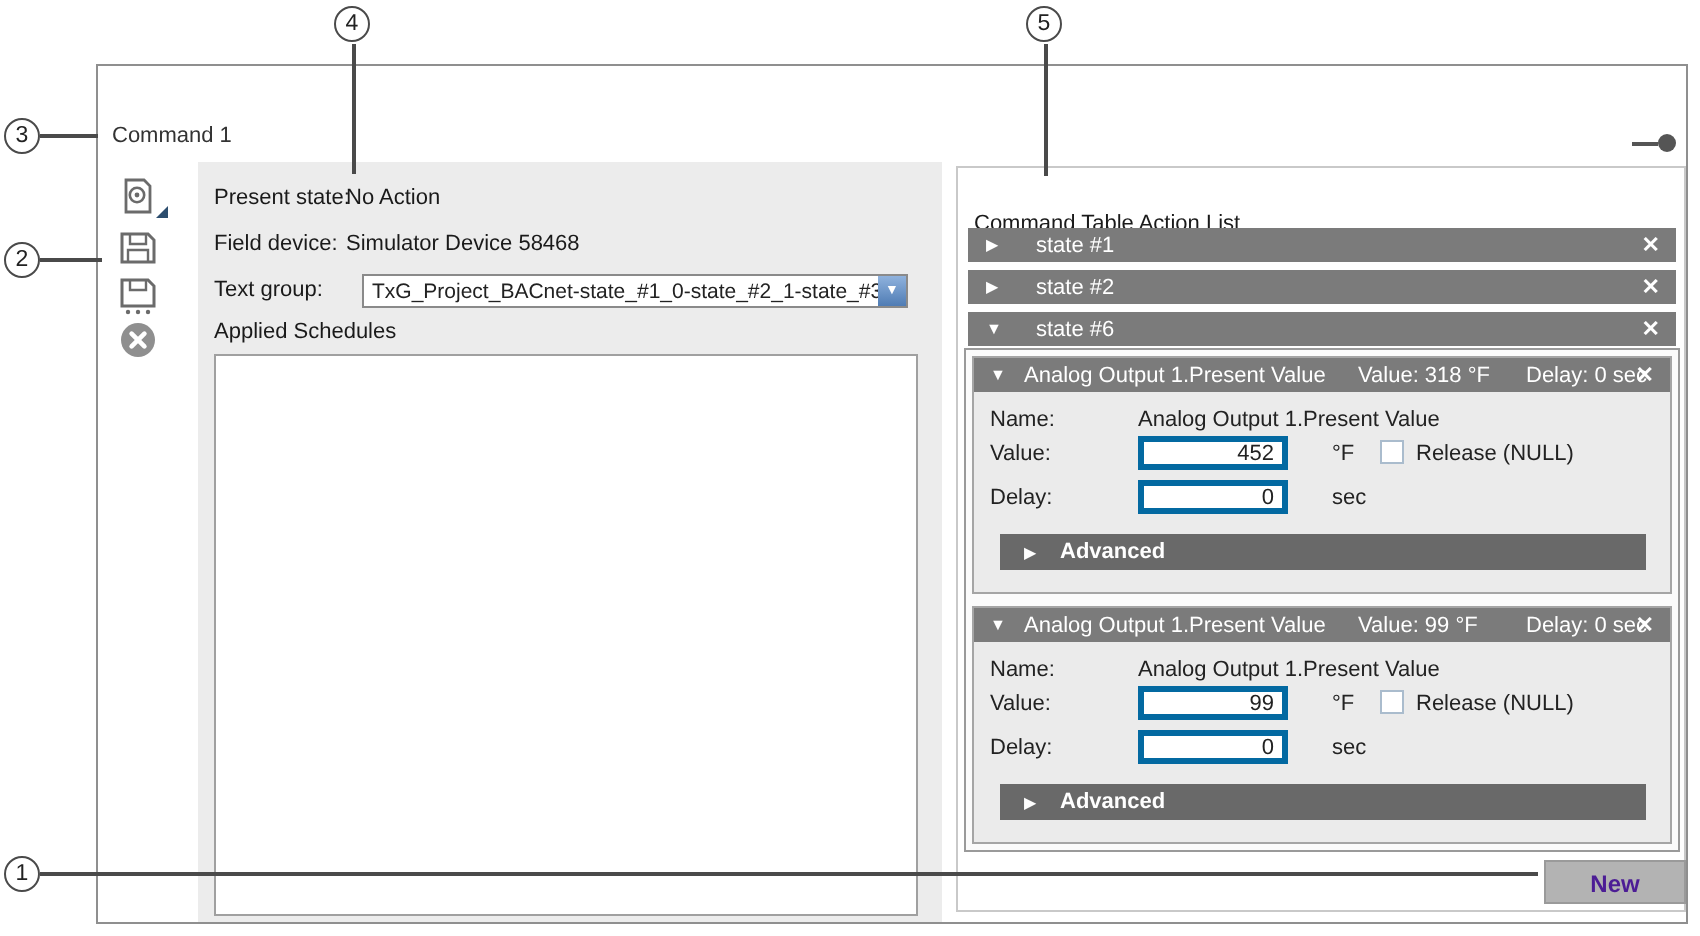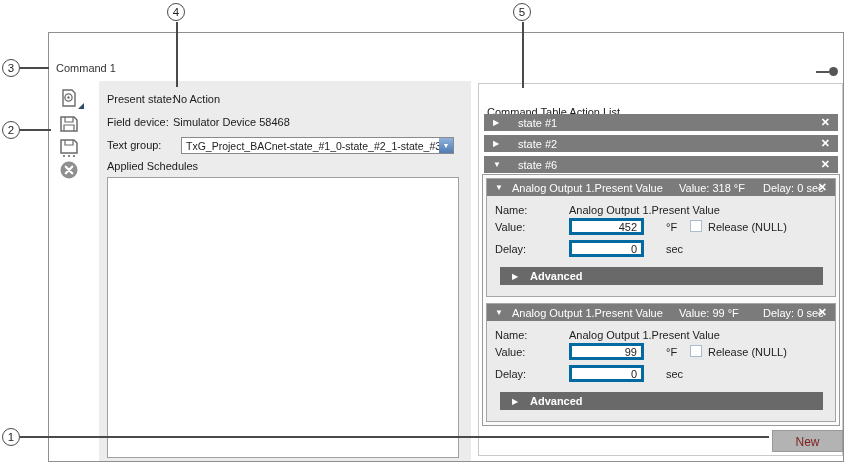--- a/index.html
+++ b/index.html
@@ -114,21 +114,21 @@
 
   .adv-bar {
     position:relative; margin:6px 12px 0 13px; height:18px; background:#696969;
     color:#fff; cursor:pointer;
   }
   .adv-bar .chev { position:absolute; left:12px; top:5px; font-size:8px; }
   .adv-bar .a-label { position:absolute; left:30px; top:3px; font-weight:bold; }
 
   .new-btn {
     position:absolute; left:293px; top:346px; width:71px; height:22px;
-    background:#b3b3b3; border:1px solid #9a9a9a; color:#7f1d1d; font-weight:normal;
+    background:#b3b3b3; border:1px solid #9a9a9a; color:#4c1d95; font-weight:bold;
     font-size:12px; text-align:center; padding-top:4px; cursor:pointer;
   }
 
   
   .co { position:absolute; z-index:50; }
   .co-circle {
     width:18px; height:18px; border:1.6px solid #4a4a4a; border-radius:50%;
     background:#fff; text-align:center; line-height:17px; font-size:11.5px; color:#222;
   }
   .co-vline { width:2px; background:#4a4a4a; }

